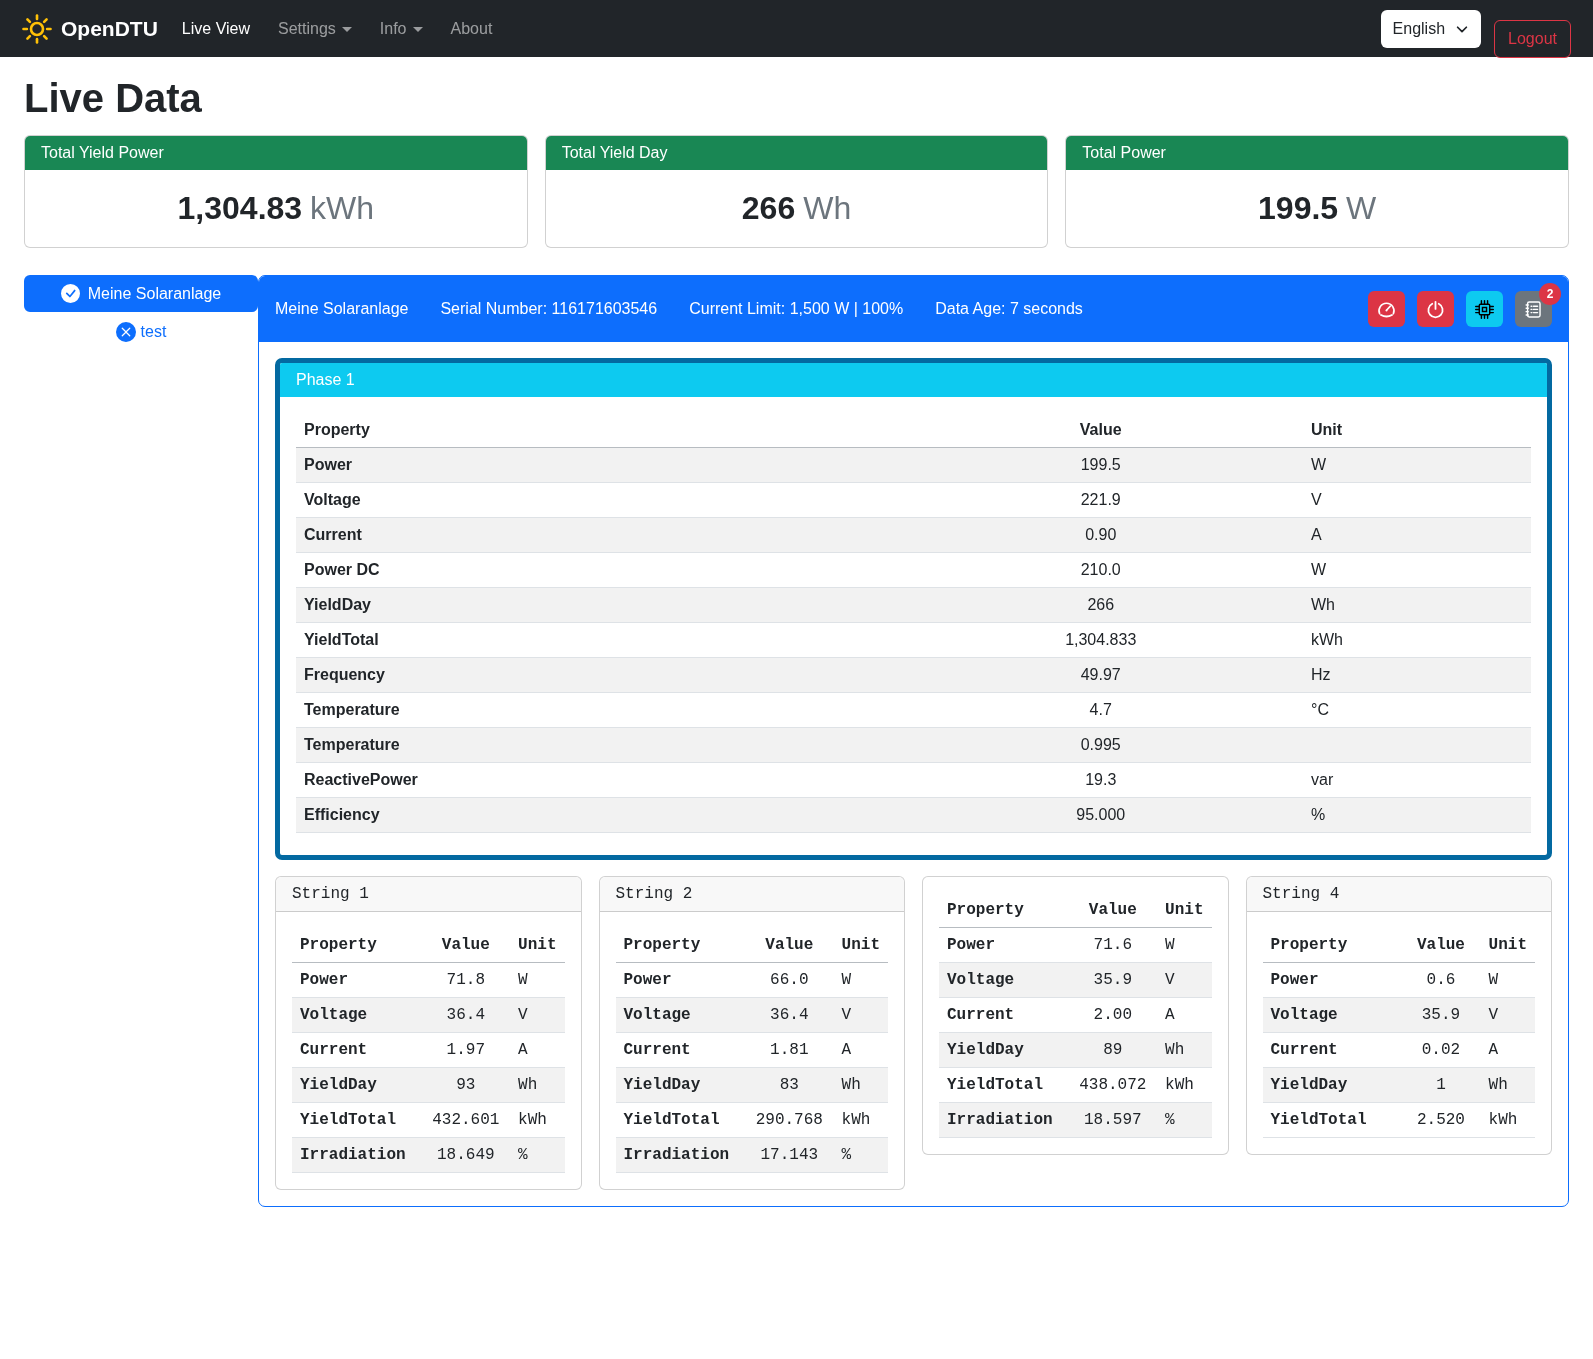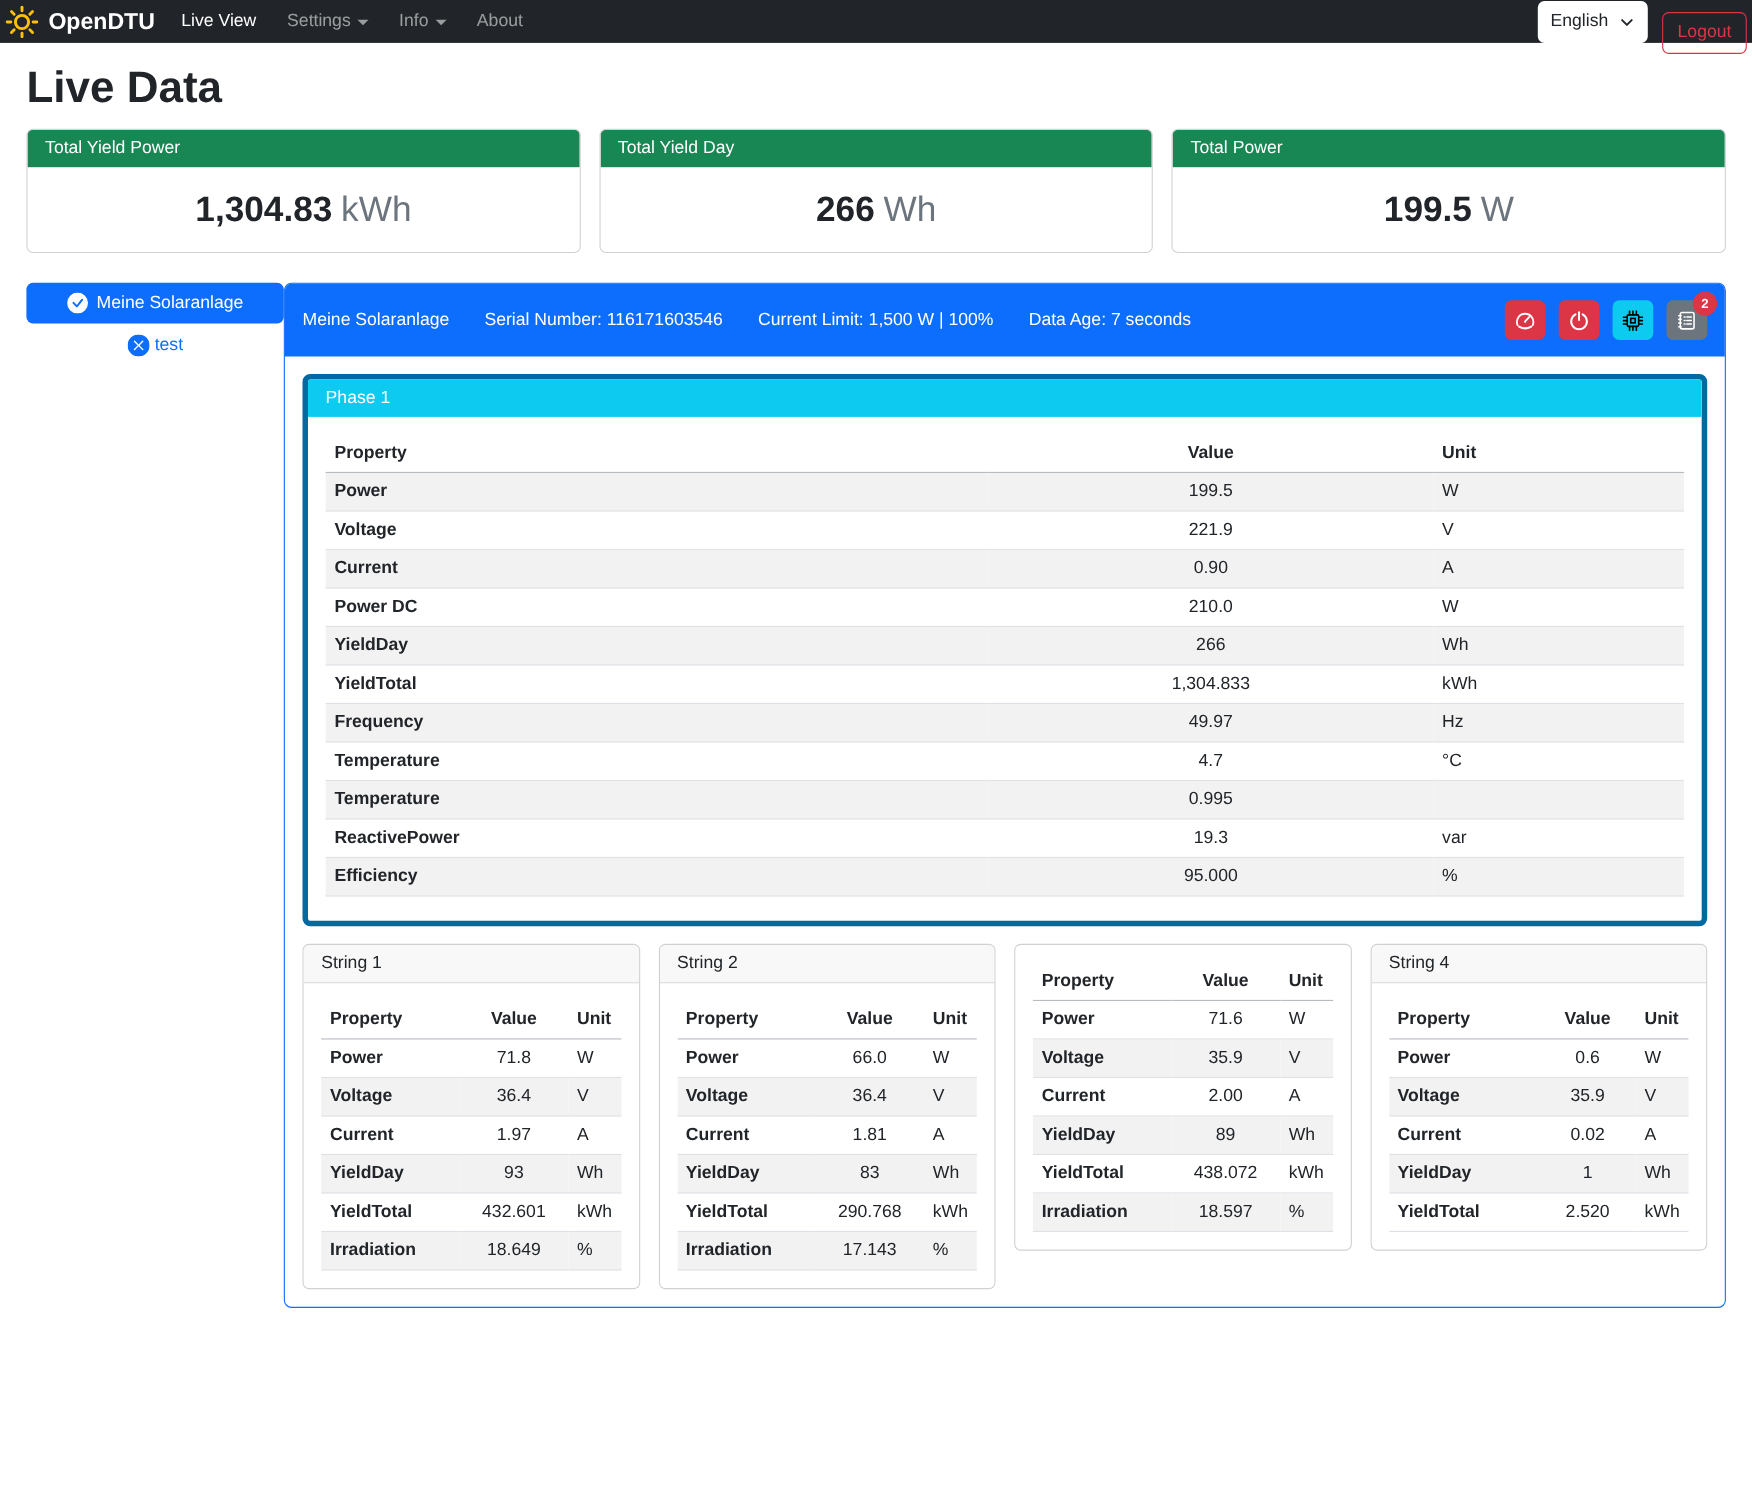--- a/index.html
+++ b/index.html
@@ -5,22 +5,22 @@
   * { box-sizing: border-box; margin: 0; padding: 0; }
   html, body { background: #fff; }
   body {
     width: 1593px; height: 1359px;
     font-family: "Liberation Sans", "DejaVu Sans", sans-serif;
     color: #212529; font-size: 16px;
   }
 
   
   .navbar {
-    height: 39px; background: #212529;
-    display: flex; padding: 0 5px;
+    height: 57px; background: #212529;
+    display: flex; padding: 0 22px;
   }
   .brand { display: flex; align-items: center; gap: 9px; cursor: pointer; }
   .brand-text { color: #fff; font-size: 21px; font-weight: bold; }
   .nav-links { display: flex; align-items: center; margin-left: 10px; }
   .nav-link {
     color: rgba(255,255,255,0.55); padding: 8px 14px; font-size: 16px;
     display: flex; align-items: center; gap: 6px; cursor: pointer;
   }
   .nav-link.active { color: #fff; }
   .caret {
@@ -102,21 +102,21 @@
   .dtable td.prop { font-weight: bold; }
   .dtable .col-val { text-align: center; }
   .phase-table .col-unit { width: 228px; }
   .string-table .col-unit { width: 48px; }
   .stripe-odd  tbody tr:nth-of-type(odd)  { background: #f2f2f2; }
   .stripe-even tbody tr:nth-of-type(even) { background: #f2f2f2; }
 
   
   .strings-row { display: flex; gap: 17px; margin-top: 16px; align-items: flex-start; }
   .string-card {
-    flex: 1; border: 1px solid rgba(0,0,0,0.18); border-radius: 6px; background: #fff;
+    flex: 1; border: 1px solid rgba(0,0,0,0.18); border-radius: 6px; background: #fff; font-family: Liberation Mono, monospace;
   }
   .string-card-header {
     background: #f8f8f8; padding: 8px 16px; font-size: 16px; color: #212529;
     border-bottom: 1px solid rgba(0,0,0,0.18); border-radius: 6px 6px 0 0;
   }
   .string-card .panel-body { padding: 16px 16px 10px; }
   .string-table { margin-bottom: 16px; }
 
   svg { display: block; }
 </style>

